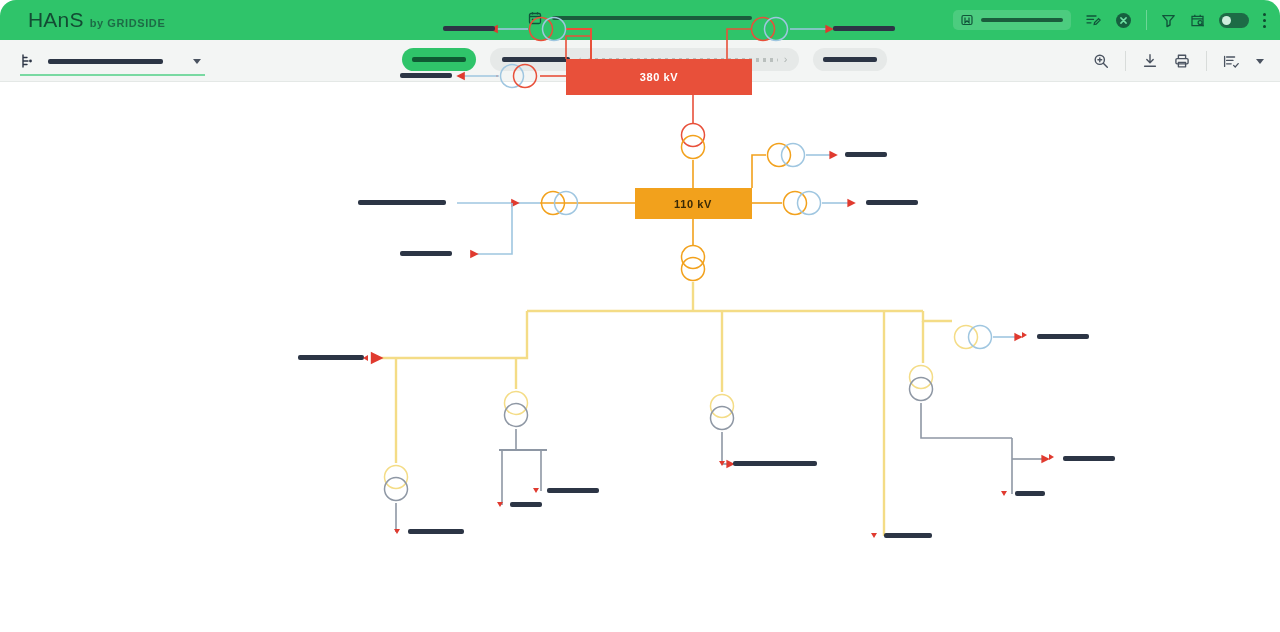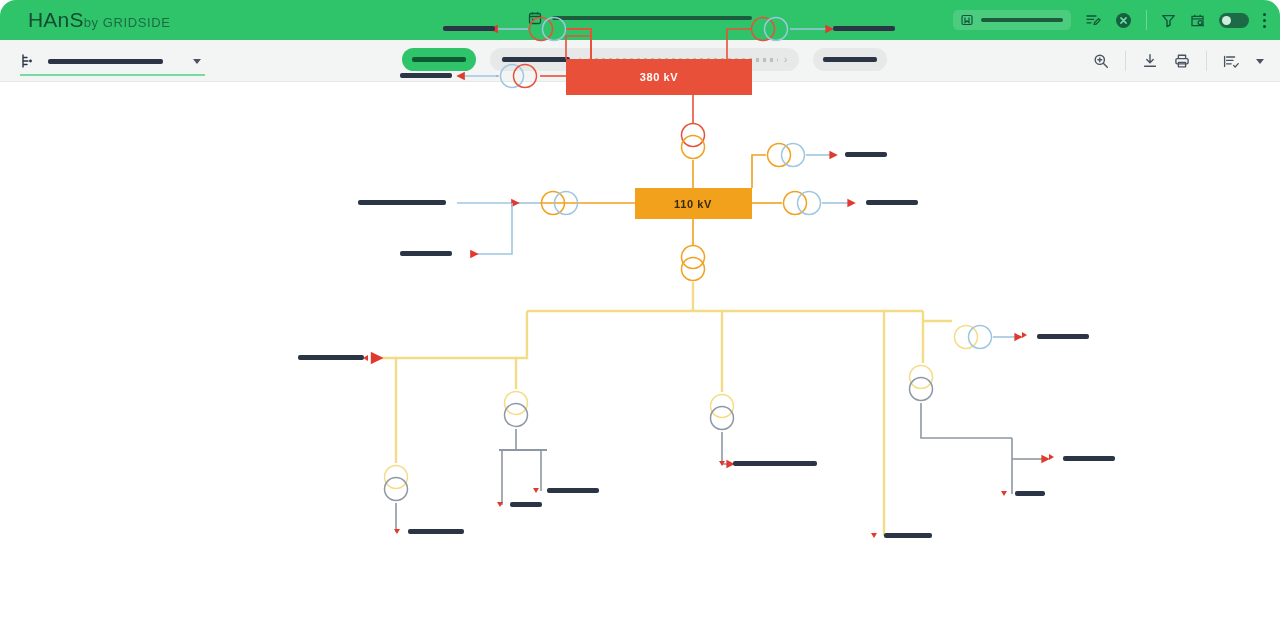--- a/index.html
+++ b/index.html
@@ -13,21 +13,21 @@
 
   
   .header {
     position: absolute; left: 0; top: 0; width: 1280px; height: 40px;
     background: #2fc46a;
     border-top-left-radius: 16px; border-top-right-radius: 16px;
     display: flex; align-items: center;
   }
   .logo { display: flex; align-items: baseline; margin-left: 28px; }
   .logo-main { font-size: 21px; font-weight: 400; color: #134b33; letter-spacing: .2px; }
-  .logo-sub { font-size: 13px; font-weight: 400; color: #1d6b46; letter-spacing: .6px; }
+  .logo-sub { font-size: 11px; font-weight: 700; color: #1d6b46; margin-left: 6px; letter-spacing: .6px; }
 
   .hdr-center { position: absolute; left: 528px; top: 11px; display: flex; align-items: center; gap: 10px; }
   .redact { display: block; background: #1a5c3c; border-radius: 2px; height: 4px; }
   .redact-dark { background: #2c3545; }
 
   .hdr-right { position: absolute; right: 14px; top: 0; height: 40px; display: flex; align-items: center; gap: 14px; }
   .chip { display: flex; align-items: center; gap: 8px; background: rgba(255,255,255,.14); border-radius: 5px; padding: 4px 8px; }
   .ico { display: inline-flex; align-items: center; justify-content: center; }
   .ico svg { display: block; }
   .sep-v { width: 1px; height: 20px; background: rgba(255,255,255,.30); }

